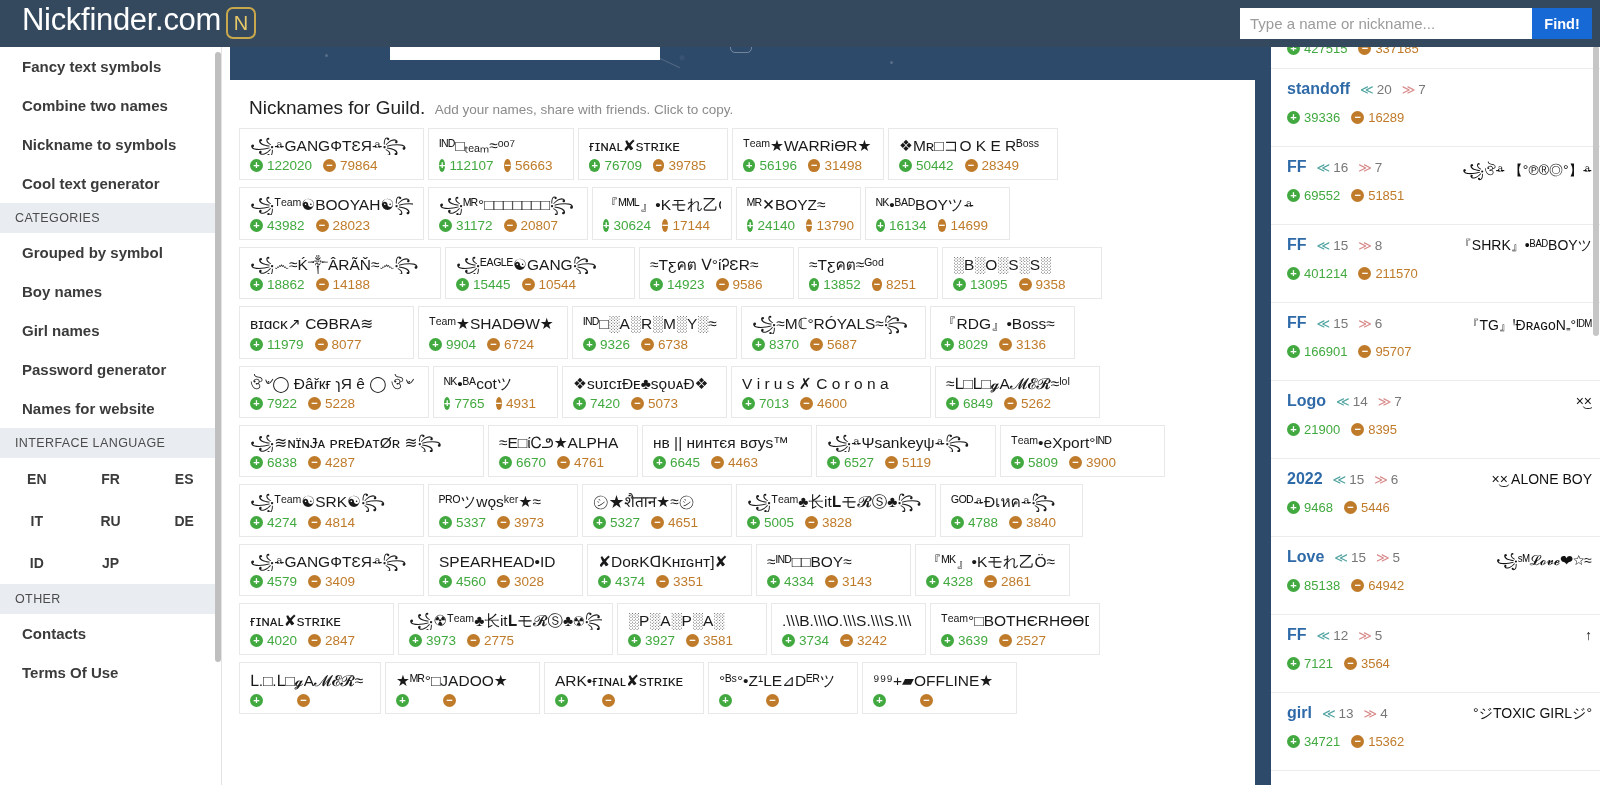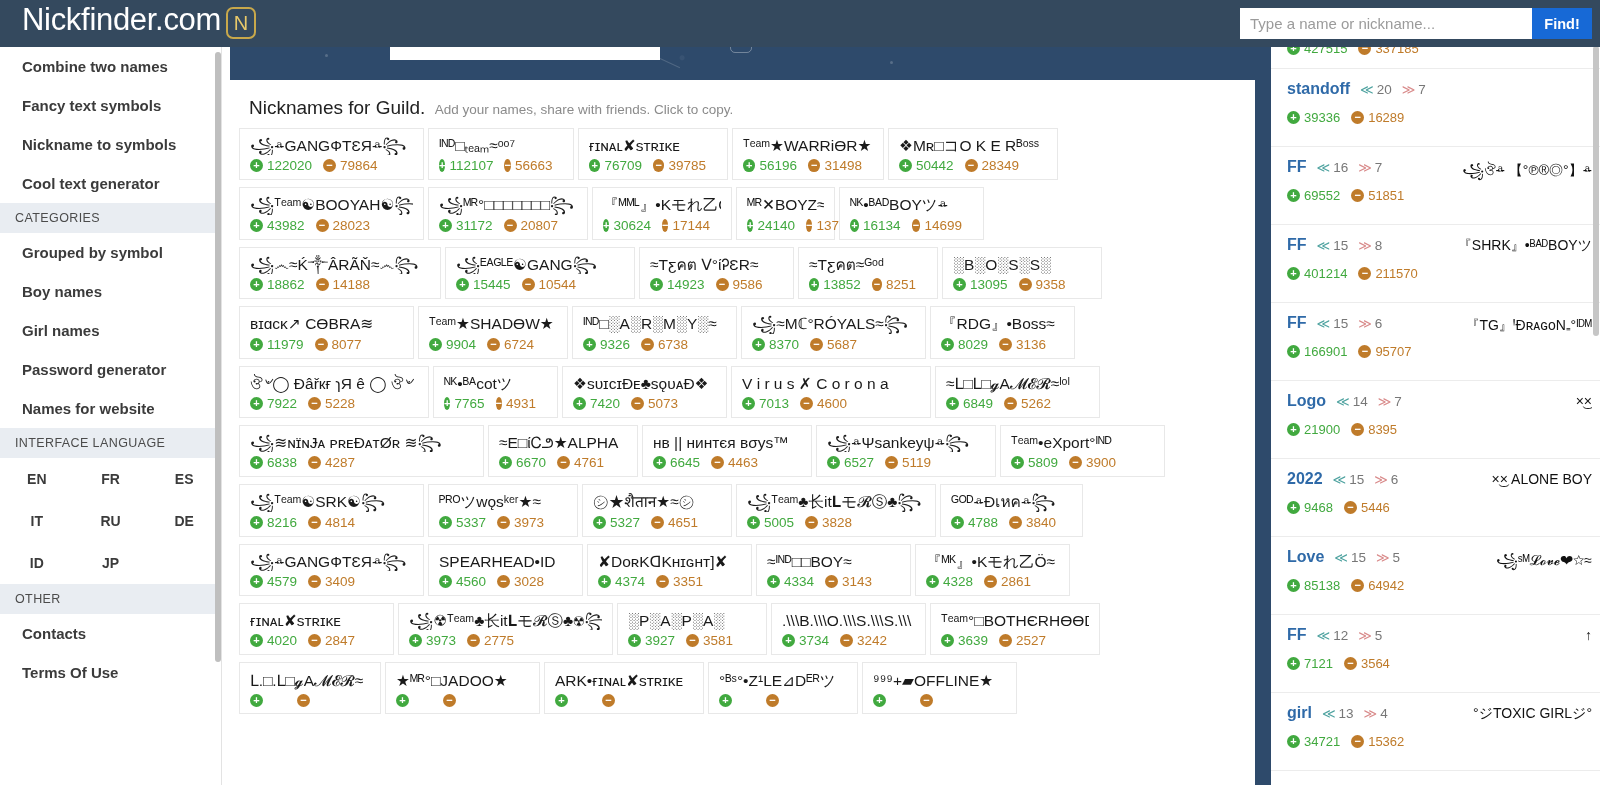--- a/index.html
+++ b/index.html
@@ -256,22 +256,22 @@
   <div id="brand">Nickfinder.com</div>
   <div id="logo-badge">N</div>
   <div id="search-wrap">
     <input id="search-input" type="text" placeholder="Type a name or nickname..." style="">
     <button id="find-btn">Find!</button>
   </div>
 </div>
 
 <div id="sidebar">
   <div id="sb-nav">
+      <a class="nav-link">Fancy text symbols</a>
       <a class="nav-link">Combine two names</a>
-      <a class="nav-link">Fancy text symbols</a>
       <a class="nav-link">Nickname to symbols</a>
       <a class="nav-link">Cool text generator</a>
       <div class="nav-section">CATEGORIES</div>
       <a class="nav-link">Grouped by symbol</a>
       <a class="nav-link">Boy names</a>
       <a class="nav-link">Girl names</a>
       <a class="nav-link">Password generator</a>
       <a class="nav-link">Names for website</a>
       <div class="nav-section">INTERFACE LANGUAGE</div>
       <div class="lang-row">
@@ -378,21 +378,21 @@
         <div class="nick-card" style="width:140px">
               <div class="nick-text">『ᴹᴹᴸ』•Kモれ乙Ö≈</div>
 
         <div class="votes">
           <span class="badge up">+</span>
           <span class="vnum up">30624</span>
           <span class="badge down">−</span>
           <span class="vnum down">17144</span>
         </div>
             </div>
-        <div class="nick-card" style="width:99px">
+        <div class="nick-card" style="width:125px">
               <div class="nick-text">ᴹᴿ✕BOYZ≈</div>
 
         <div class="votes">
           <span class="badge up">+</span>
           <span class="vnum up">24140</span>
           <span class="badge down">−</span>
           <span class="vnum down">13790</span>
         </div>
             </div>
         <div class="nick-card" style="width:145px">
@@ -613,21 +613,21 @@
           <span class="vnum down">3900</span>
         </div>
             </div>
       </div>
       <div class="nick-row">
         <div class="nick-card" style="width:185px">
               <div class="nick-text">꧁ᵀᵉᵃᵐ☯SRK☯꧂</div>
 
         <div class="votes">
           <span class="badge up">+</span>
-          <span class="vnum up">8216</span>
+          <span class="vnum up">4274</span>
           <span class="badge down">−</span>
           <span class="vnum down">4814</span>
         </div>
             </div>
         <div class="nick-card" style="width:150px">
               <div class="nick-text">ᴾᴿᴼツwǫsᵏᵉʳ★≈</div>
 
         <div class="votes">
           <span class="badge up">+</span>
           <span class="vnum up">5337</span>

